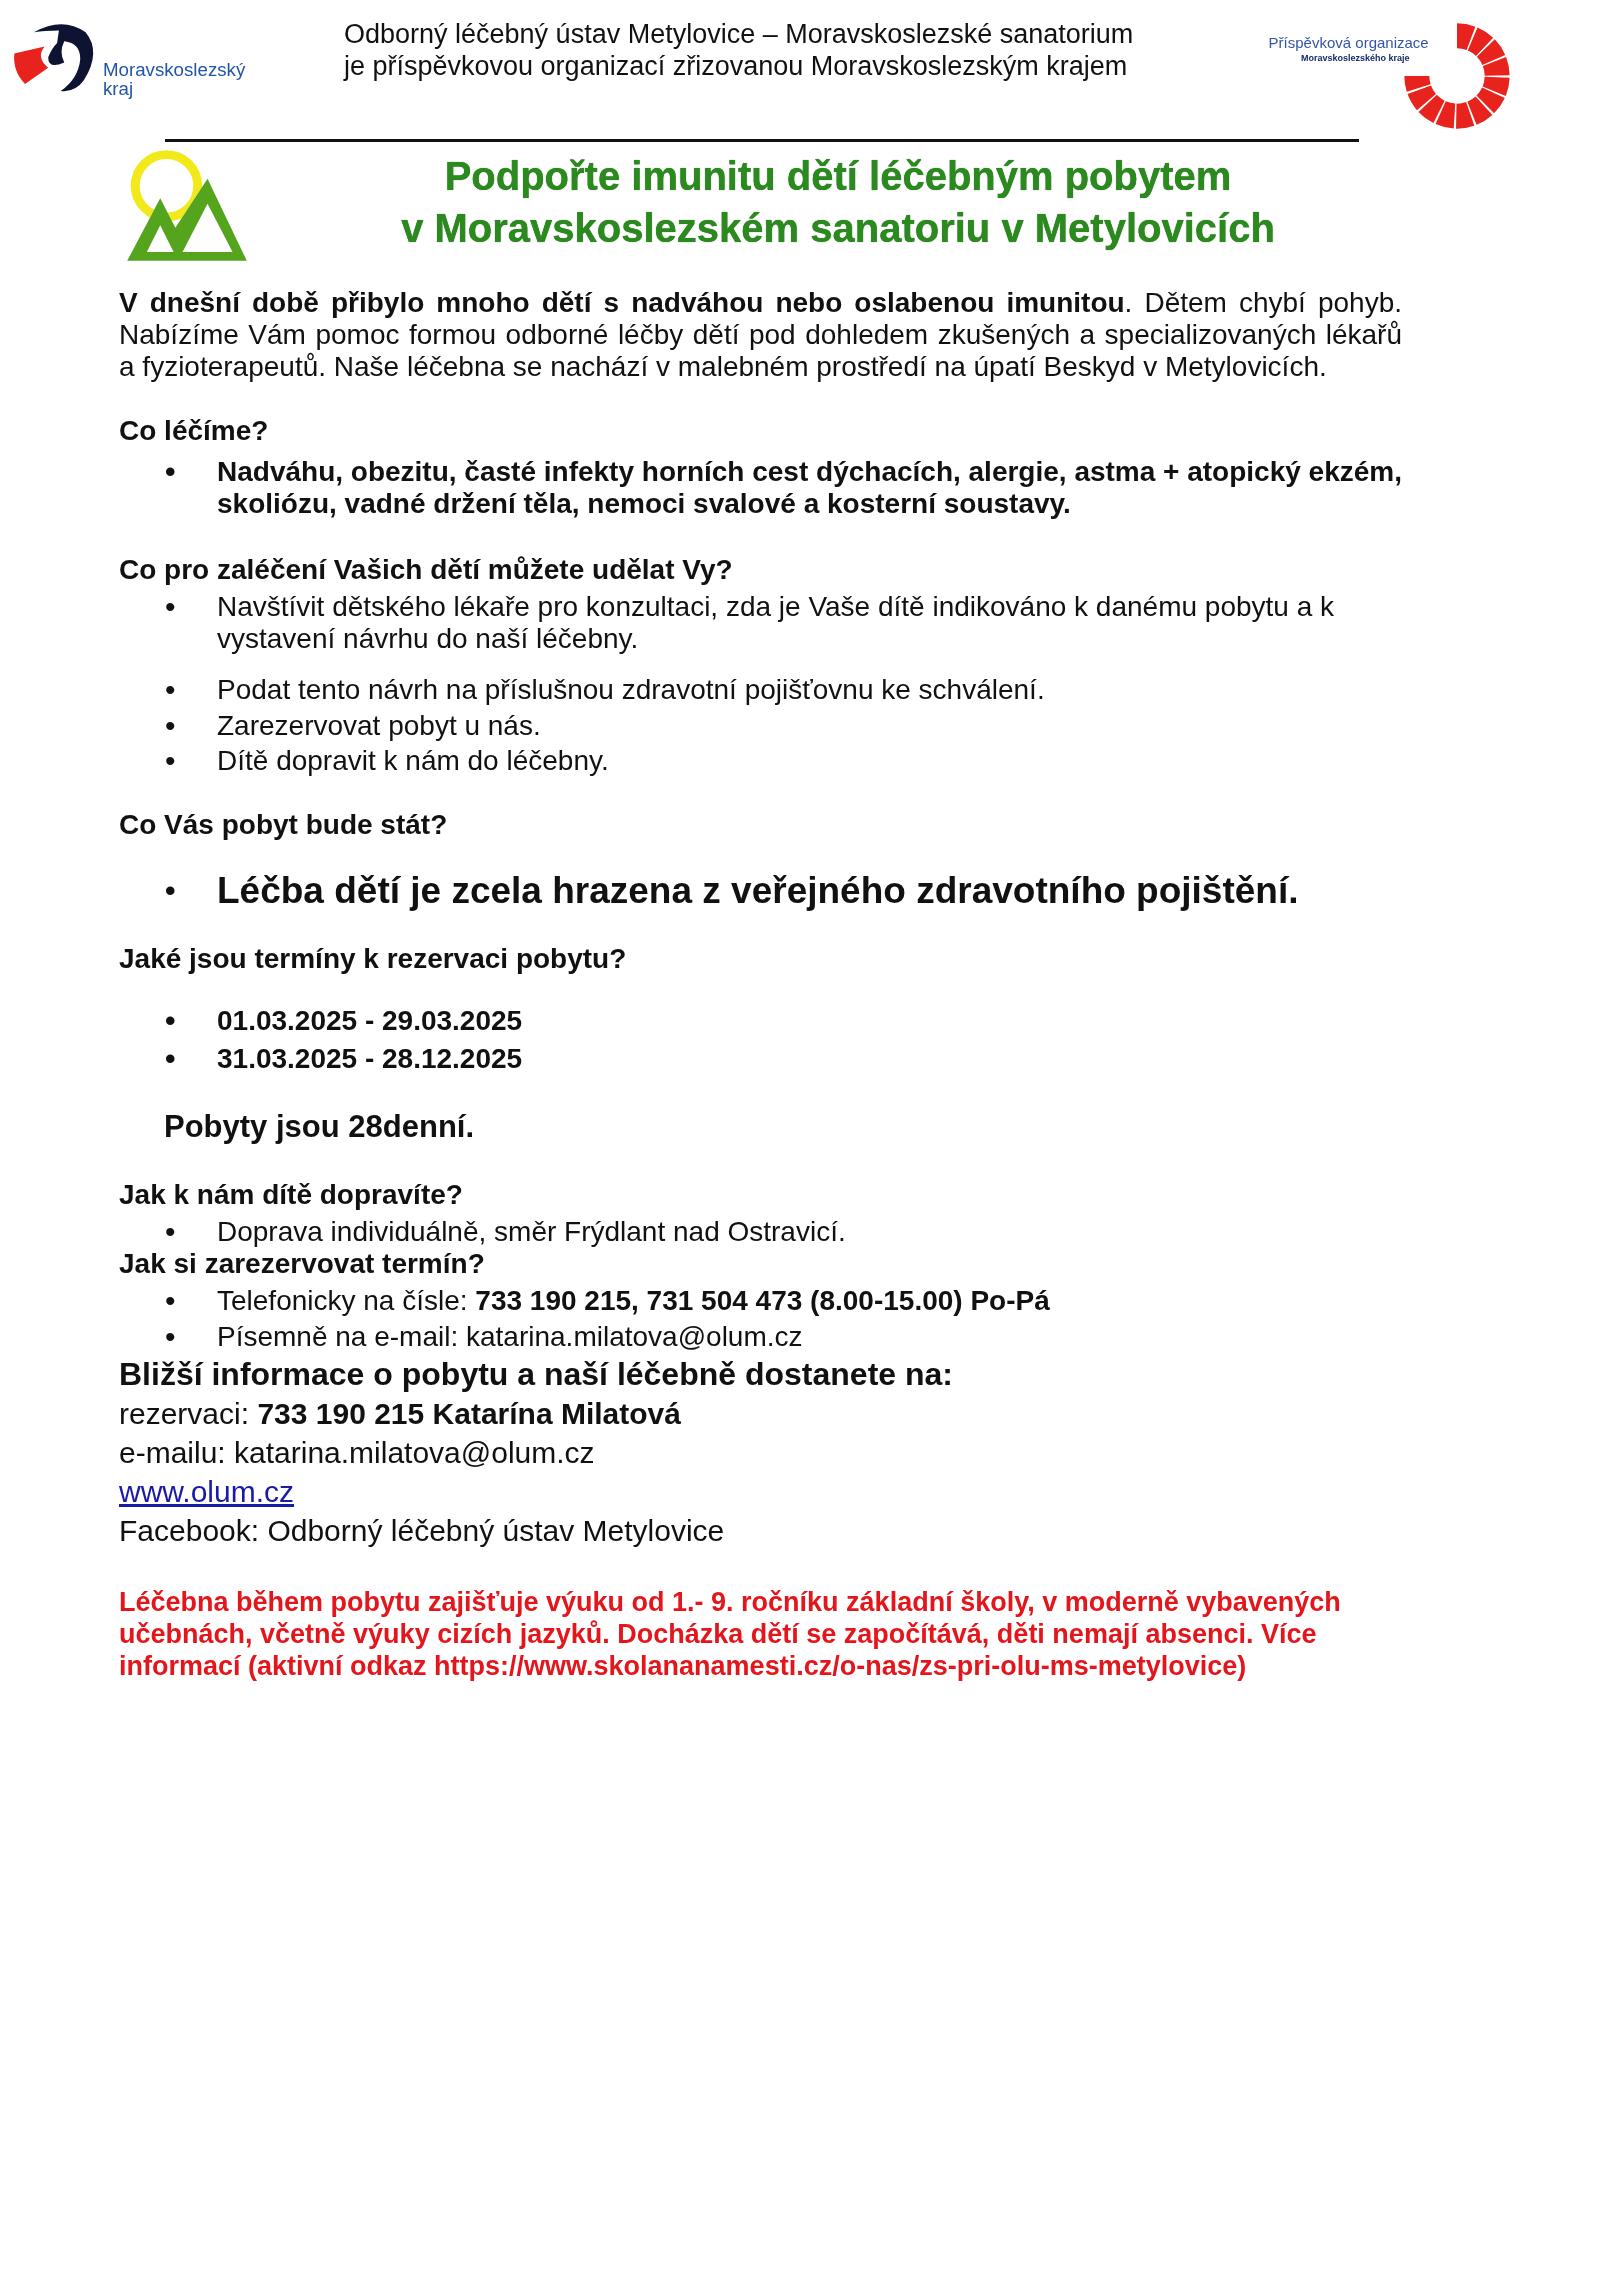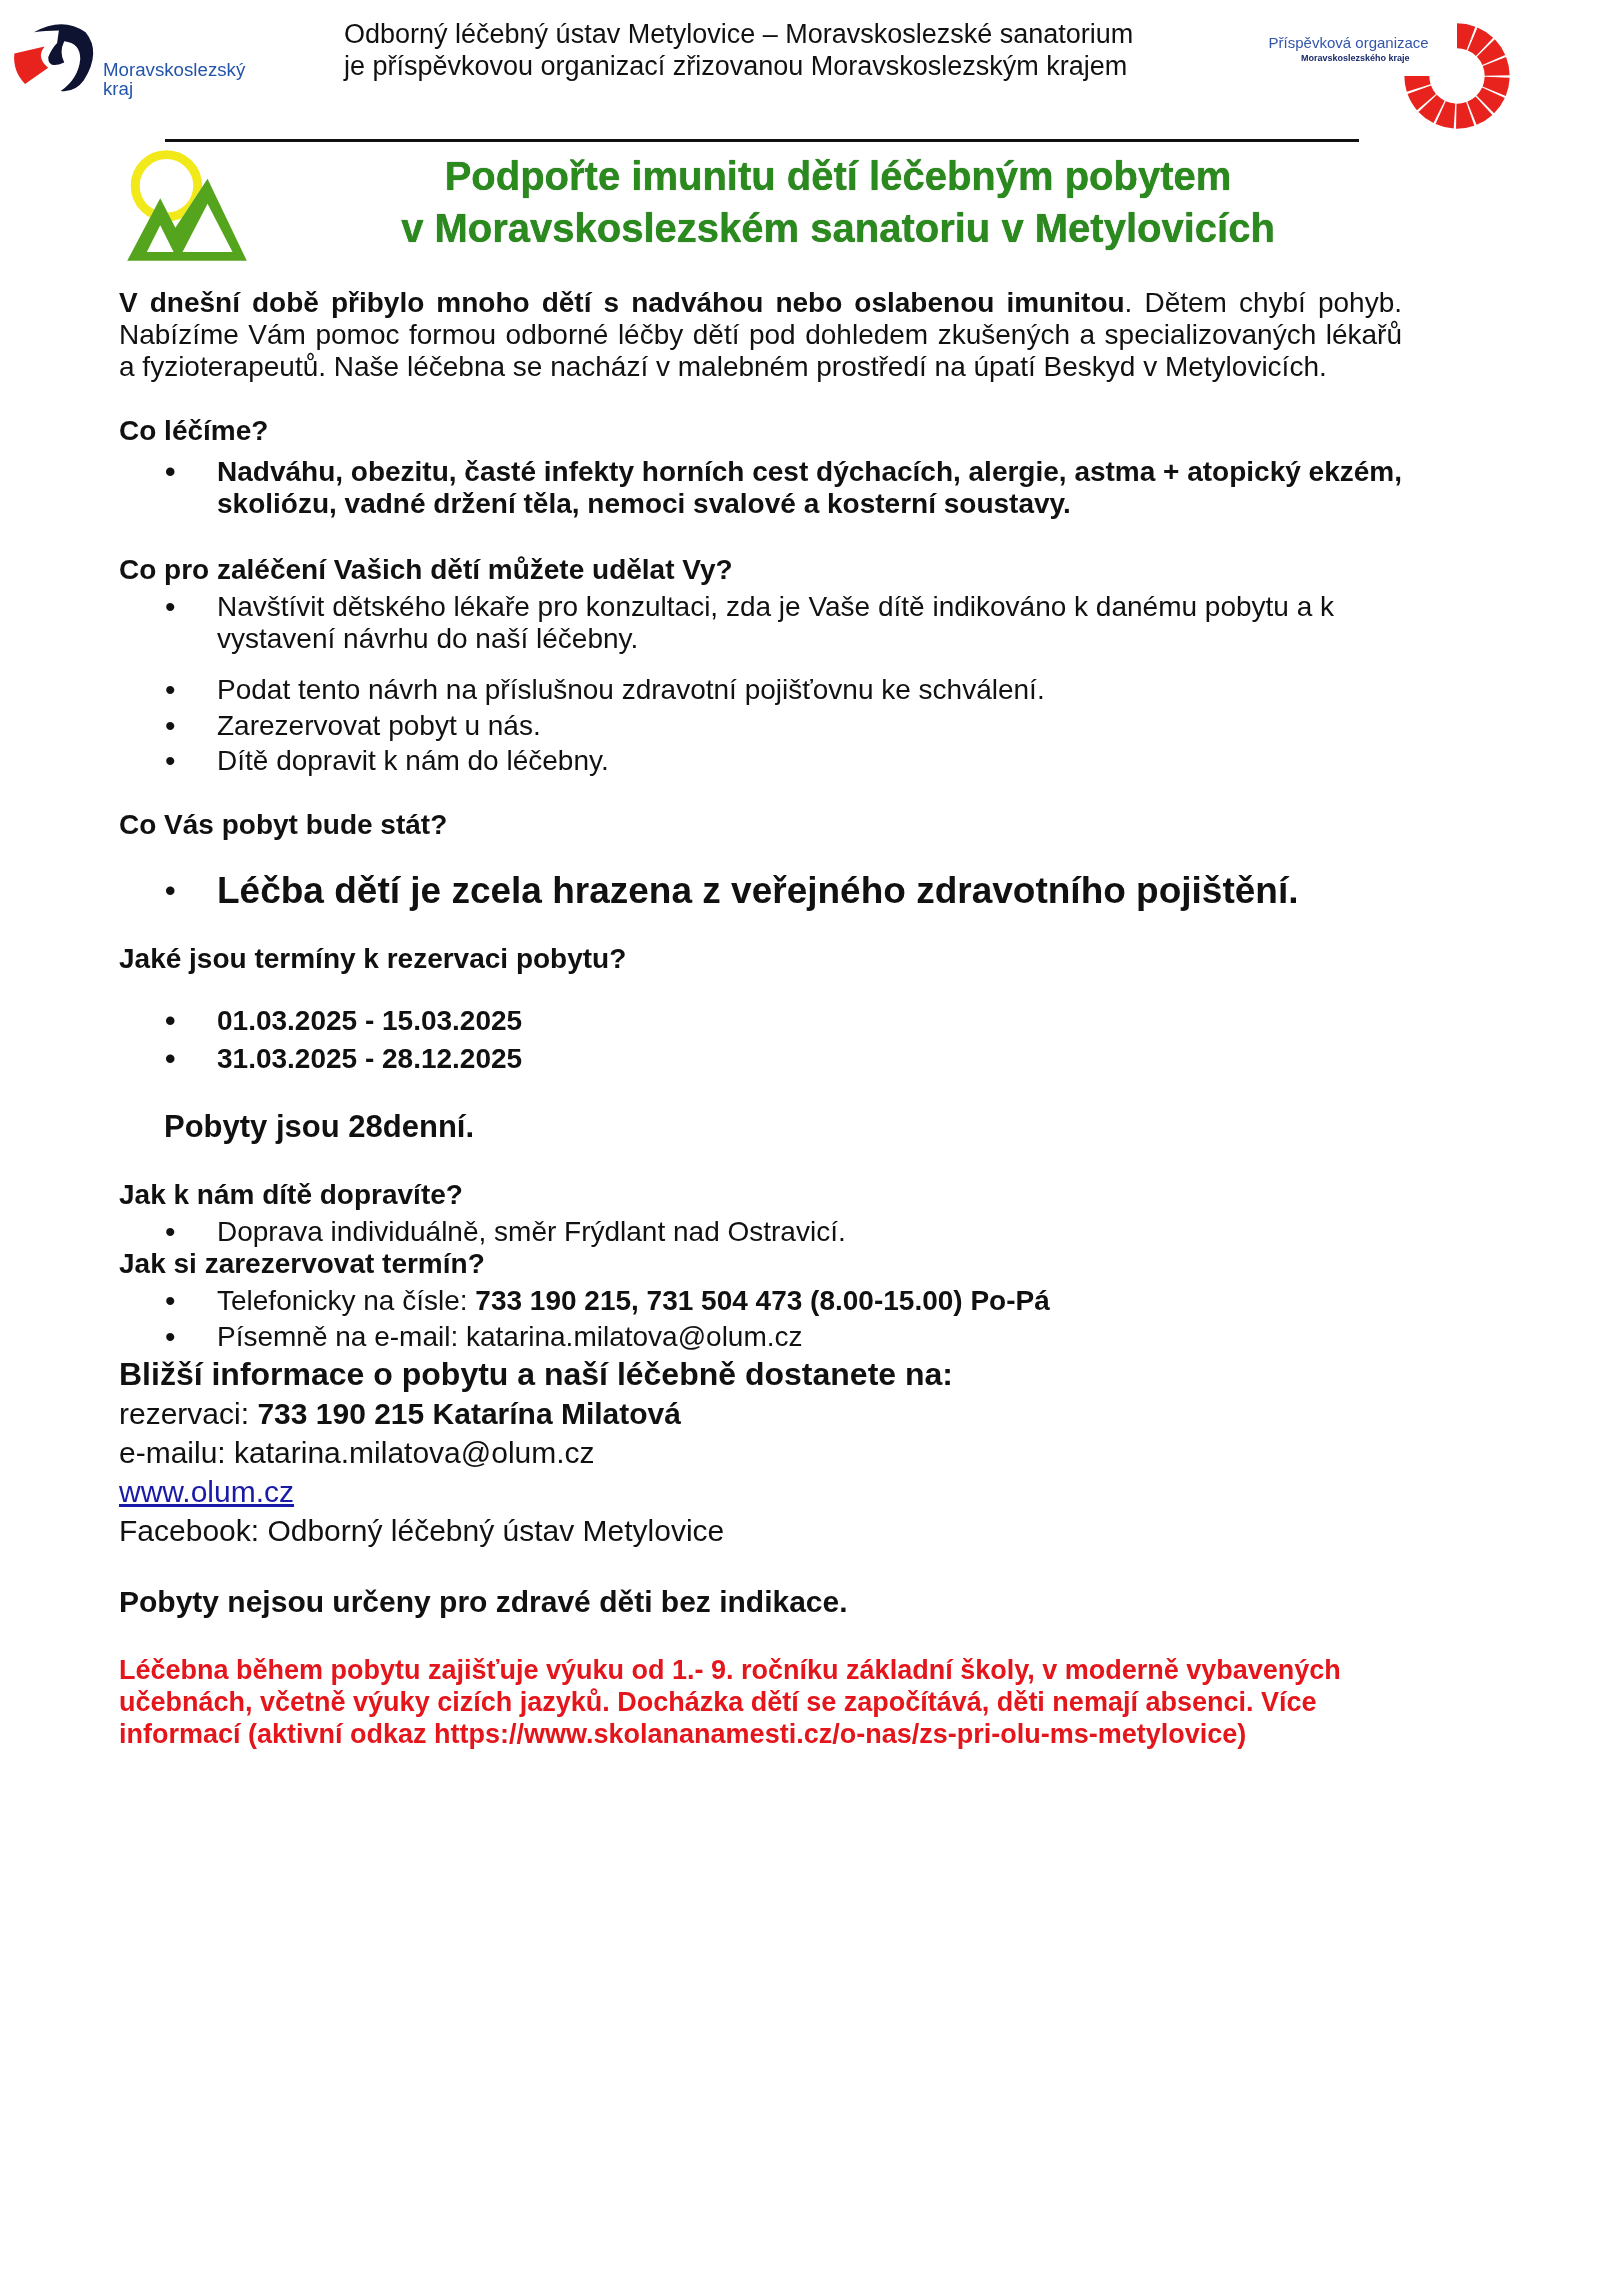--- a/index.html
+++ b/index.html
@@ -96,21 +96,21 @@
     <li style="margin-top:3.6px">Dítě dopravit k nám do léčebny.</li>
   </ul>
 
   <h3 style="margin-top:32px">Co Vás pobyt bude stát?</h3>
   <ul style="margin-top:27px">
     <li class="big">Léčba dětí je zcela hrazena z veřejného zdravotního pojištění.</li>
   </ul>
 
   <h3 style="margin-top:30px">Jaké jsou termíny k rezervaci pobytu?</h3>
   <ul class="b" style="margin-top:30px">
-    <li>01.03.2025 - 15.03.2025</li>
+    <li>01.03.2025 - 29.03.2025</li>
     <li style="margin-top:5.3px">31.03.2025 - 28.12.2025</li>
   </ul>
   <p class="b" style="margin-top:36px;padding-left:45px;font-size:31px">Pobyty jsou 28denní.</p>
 
   <h3 style="margin-top:36px">Jak k nám dítě dopravíte?</h3>
   <ul style="margin-top:5.3px">
     <li>Doprava individuálně, směr Frýdlant nad Ostravicí.</li>
   </ul>
   <h3>Jak si zarezervovat termín?</h3>
   <ul style="margin-top:5.3px">
@@ -119,18 +119,17 @@
   </ul>
 
   <p class="b" style="margin-top:1.8px;font-size:32px;line-height:39px">Bližší informace o pobytu a naší léčebně dostanete na:</p>
   <div style="font-size:30px;line-height:39px">
     <div><span>rezervaci: </span><span class="b">733 190 215 Katarína Milatová</span></div>
     <div>e-mailu: katarina.milatova@olum.cz</div>
     <div><a class="link">www.olum.cz</a></div>
     <div>Facebook: Odborný léčebný ústav Metylovice</div>
   </div>
 
-  <p class="b" style="margin-top:36px;font-size:30px">Pobyty nejsou určeny pro zdravé děti bez indikace.</p>
 
   <p class="red" style="margin-top:36px;font-size:27px;line-height:32px;width:1283px">Léčebna během pobytu zajišťuje výuku od 1.- 9. ročníku základní školy, v moderně vybavených učebnách, včetně výuky cizích jazyků. Docházka dětí se započítává, děti nemají absenci. Více informací (aktivní odkaz https://www.skolananamesti.cz/o-nas/zs-pri-olu-ms-metylovice)</p>
 
 </div>
 
 
 </body></html>

